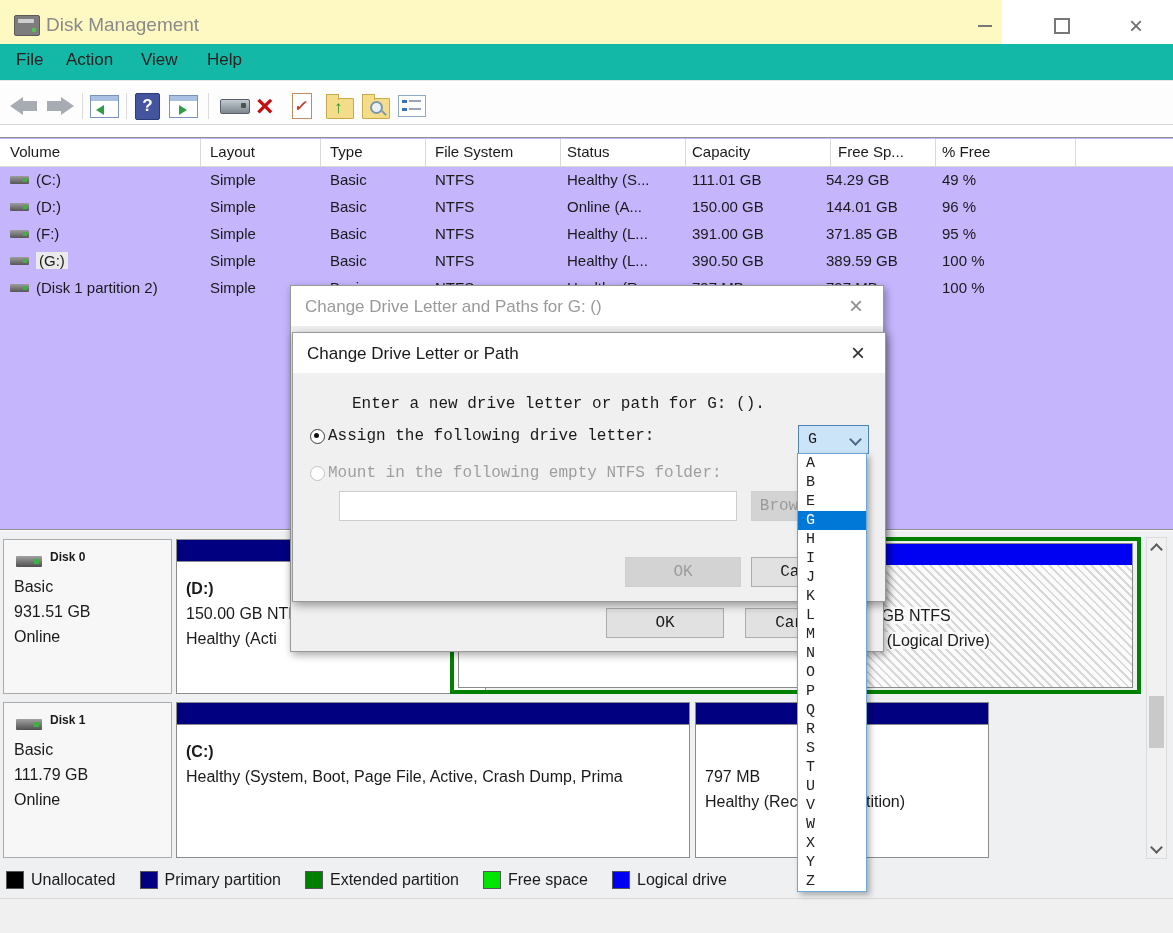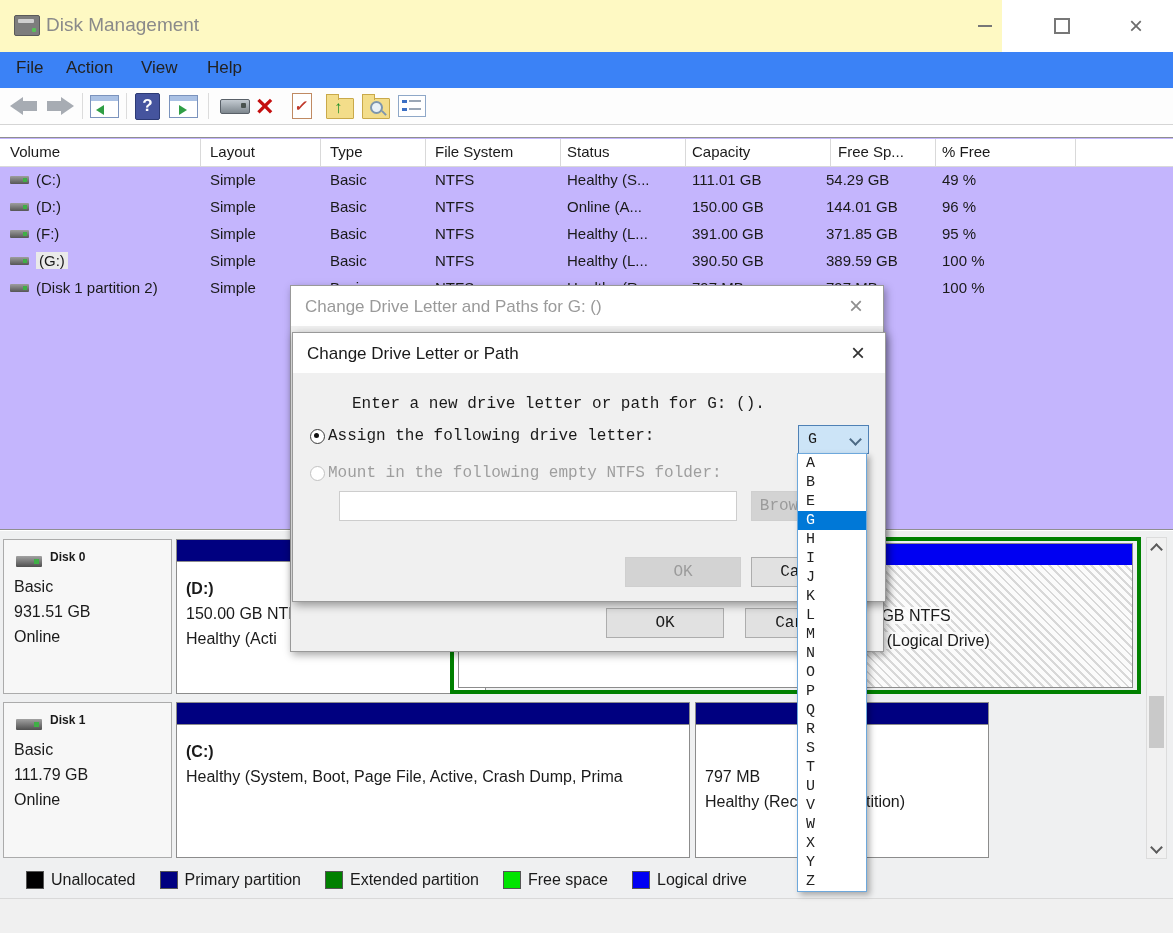--- a/index.html
+++ b/index.html
@@ -11,21 +11,21 @@
   .title-icon{position:absolute;left:14px;top:15px;width:24px;height:19px;background:#7d7d7d;border-radius:2px;border:1px solid #5a5a5a;}
   .title-icon i{position:absolute;left:3px;top:3px;width:16px;height:4px;background:#cfcfcf;border-radius:1px;}
   .title-icon u{position:absolute;right:3px;bottom:3px;width:4px;height:4px;background:#58c158;border-radius:1px;}
   .title-text{position:absolute;left:46px;top:14px;font-size:19px;color:#8a8a8a;}
   .winbtn{position:absolute;top:10px;width:40px;height:32px;display:flex;align-items:center;justify-content:center;color:#6d6d6d;}
   .wb-min{left:965px;}.wb-max{left:1042px;}.wb-close{left:1116px;font-size:24px;line-height:1;}
   .wb-min i{width:14px;height:2px;background:#777;}
   .wb-max i{width:12px;height:12px;border:2px solid #777;}
 
   
-  .menubar{position:absolute;left:0;top:52px;width:1173px;height:36px;background:#3b82f6;border-bottom:1px solid #e8e8e8;}
+  .menubar{position:absolute;left:0;top:44px;width:1173px;height:36px;background:#14b8a6;border-bottom:1px solid #e8e8e8;}
   .menu-item{position:absolute;top:6px;font-size:17px;color:#222;}
   
   .toolbar{position:absolute;left:0;top:88px;width:1173px;height:36px;background:#fdfdfd;border-bottom:1px solid #d5d5d5;}
   .tsep{position:absolute;top:5px;width:1px;height:26px;background:#dcdcdc;}
   .tbi{position:absolute;top:4px;height:28px;display:flex;align-items:center;justify-content:center;}
   .arrow{position:relative;width:30px;height:18px;}
   .arrow .tri{position:absolute;top:0;width:0;height:0;border-top:9px solid transparent;border-bottom:9px solid transparent;}
   .arrow .bar{position:absolute;top:4px;width:15px;height:10px;background:#a7acb3;}
   .arr-l .tri{left:0;border-right:13px solid #a7acb3;}
   .arr-l .bar{left:12px;}
@@ -82,21 +82,21 @@
   .g-part .pline span{background:rgba(252,252,252,.85);}
   
   .sbar{position:absolute;left:1146px;top:537px;width:21px;height:322px;background:#f1f1f1;border:1px solid #dcdcdc;box-sizing:border-box;}
   .sb-btn{position:absolute;left:0;width:19px;height:18px;display:flex;align-items:center;justify-content:center;}
   .chev{width:7px;height:7px;border-right:2px solid #5b5b5b;border-bottom:2px solid #5b5b5b;}
   .chev-up{transform:rotate(-135deg);margin-top:4px;}
   .chev-dn{transform:rotate(45deg);margin-bottom:4px;}
   .sb-thumb{position:absolute;left:2px;top:158px;width:15px;height:52px;background:#c9c9c9;}
 
   
-  .legend{position:absolute;left:0;top:862px;width:1173px;height:36px;background:#eff0f1;display:flex;align-items:center;gap:24px;padding-left:26px;box-sizing:border-box;}
+  .legend{position:absolute;left:0;top:862px;width:1173px;height:36px;background:#eff0f1;display:flex;align-items:center;gap:24px;padding-left:6px;box-sizing:border-box;}
   .leg-item{display:flex;align-items:center;gap:7px;}
   .leg-sq{width:16px;height:16px;border:1px solid #555;}
   .leg-label{font-size:16px;}
   .statusbar{position:absolute;left:0;top:898px;width:1173px;height:35px;background:#f0f0f0;border-top:1px solid #d9d9d9;}
 
   
   .dlg{position:absolute;background:#f0f0f0;border:1px solid #999;box-sizing:border-box;}
   .dlg-outer{left:290px;top:285px;width:594px;height:367px;z-index:10;box-shadow:2px 3px 8px rgba(0,0,0,.35);}
   .dlg-inner{left:292px;top:332px;width:594px;height:270px;z-index:20;box-shadow:2px 3px 9px rgba(0,0,0,.4);}
   .dlg-title{position:absolute;left:0;top:0;width:100%;height:40px;background:#fff;}

